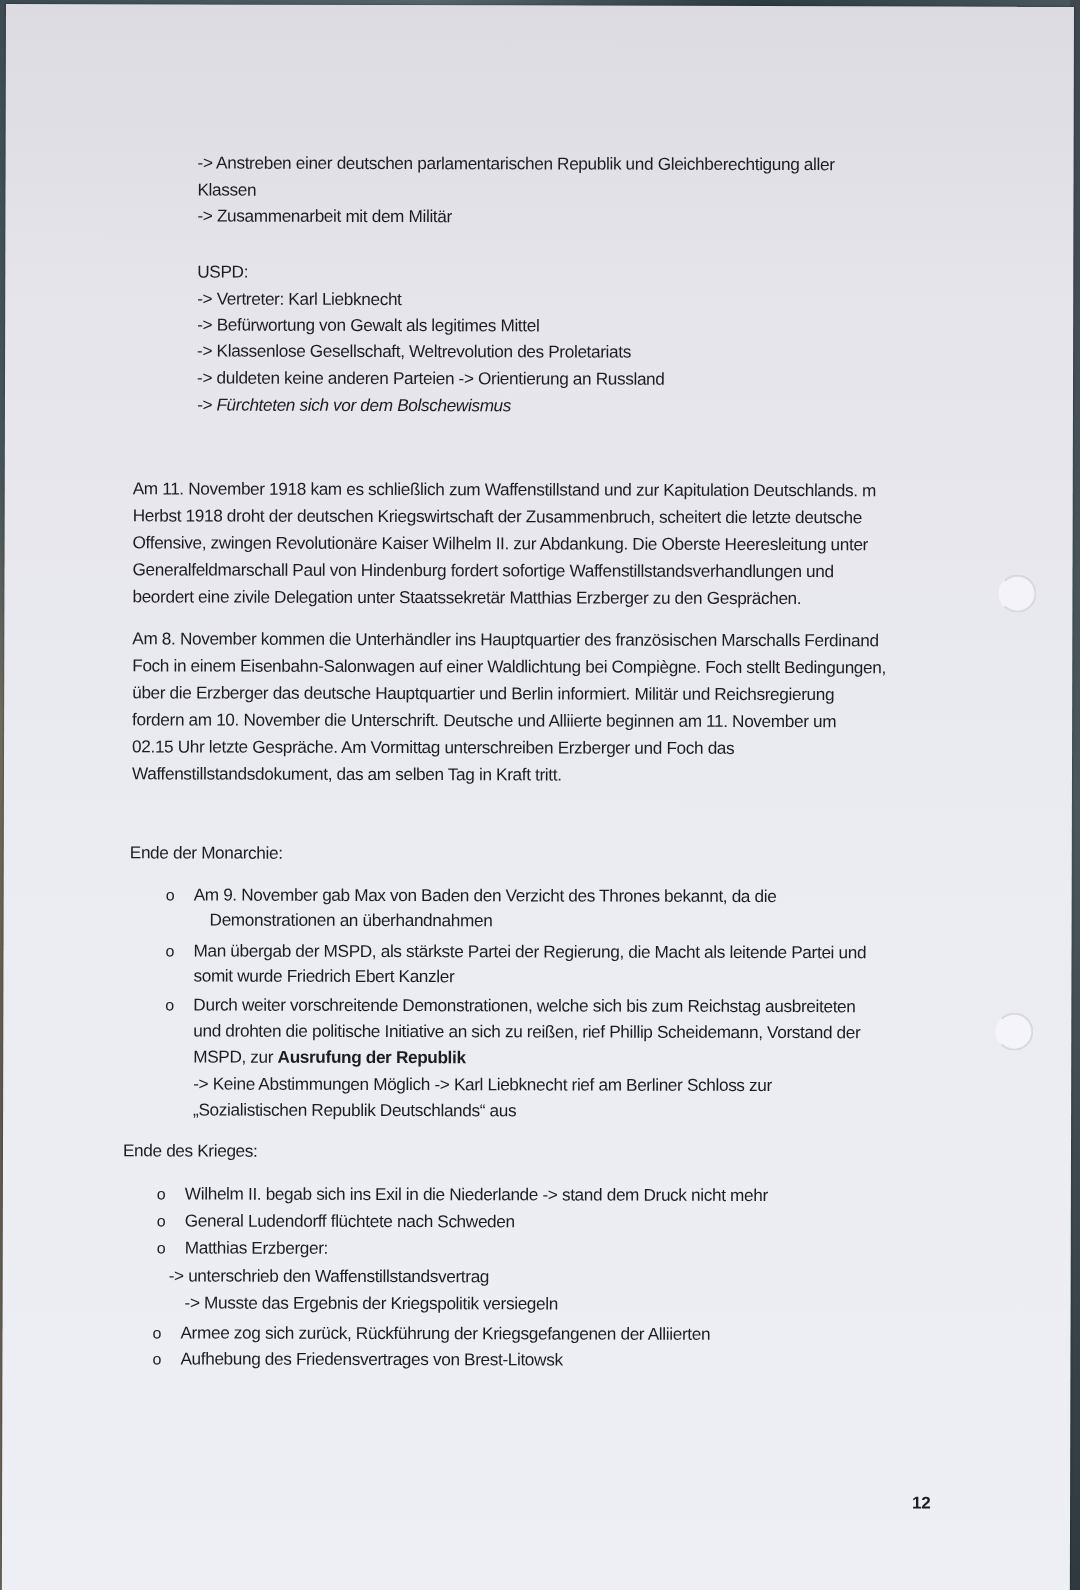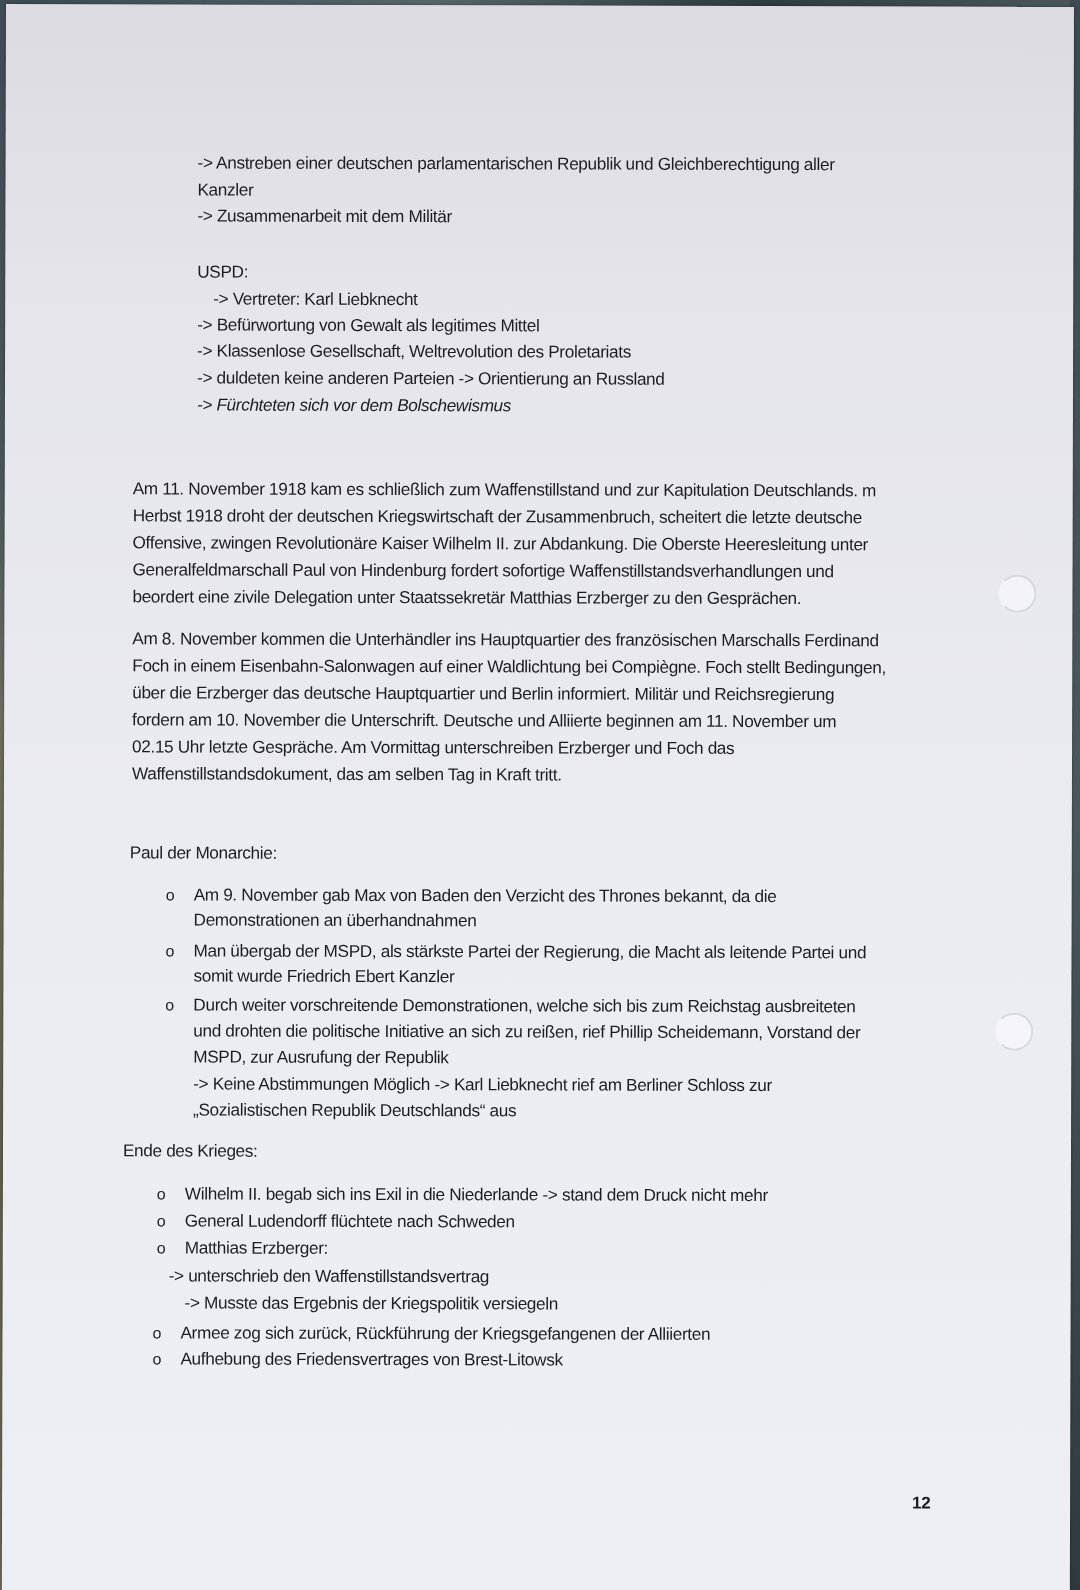--- a/index.html
+++ b/index.html
@@ -58,21 +58,21 @@
       height: 34px;
       border-radius: 50%;
       border: 2px solid #d8d8df;
       border-left-color: transparent;
       background: rgba(250,250,255,0.6);
     }
     .bullet {
       position: absolute;
       font-size: 16px;
     }
-    .bold { font-weight: normal; text-align: right; }
+    .bold { font-weight: bold; text-align: right; }
     .page-number {
       position: absolute;
       left: 910px;
       top: 1487px;
       font-weight: bold;
       font-size: 17px;
     }
   </style>
 </head>
 <body>
@@ -82,27 +82,27 @@
 <div class="backdrop-right"></div>
 
 <div class="page">
   <div class="hole" style="left:994px; top:568px;"></div>
   <div class="hole" style="left:992px; top:1006px;"></div>
 
   <div class="page-inner">
 
     <div>
       <div class="line" style="left:192px; top:148px;">-&gt; Anstreben einer deutschen parlamentarischen Republik und Gleichberechtigung aller</div>
-      <div class="line" style="left:192px; top:175px;">Kanzler</div>
+      <div class="line" style="left:192px; top:175px;">Klassen</div>
       <div class="line" style="left:192px; top:201px;text-align:center;">-&gt; Zusammenarbeit mit dem Militär</div>
     </div>
 
     <div>
       <div class="line" style="left:192px; top:257px;">USPD:</div>
-      <div class="line" style="left:208px; top:284px;">-&gt; Vertreter: Karl Liebknecht</div>
+      <div class="line" style="left:192px; top:284px;">-&gt; Vertreter: Karl Liebknecht</div>
       <div class="line" style="left:192px; top:310px;">-&gt; Befürwortung von Gewalt als legitimes Mittel</div>
       <div class="line" style="left:192px; top:336px;">-&gt; Klassenlose Gesellschaft, Weltrevolution des Proletariats</div>
       <div class="line" style="left:192px; top:363px;">-&gt; duldeten keine anderen Parteien -&gt; Orientierung an Russland</div>
       <div class="line" style="left:192px; top:390px;font-style:italic;">-&gt; Fürchteten sich vor dem Bolschewismus</div>
     </div>
 
     <div class="block-para">
       <div class="line" style="top:474px;">Am 11. November 1918 kam es schließlich zum Waffenstillstand und zur Kapitulation Deutschlands. m</div>
       <div class="line" style="top:501px;">Herbst 1918 droht der deutschen Kriegswirtschaft der Zusammenbruch, scheitert die letzte deutsche</div>
       <div class="line" style="top:528px;">Offensive, zwingen Revolutionäre Kaiser Wilhelm II. zur Abdankung. Die Oberste Heeresleitung unter</div>
@@ -113,26 +113,26 @@
     <div class="block-para">
       <div class="line" style="top:624px;">Am 8. November kommen die Unterhändler ins Hauptquartier des französischen Marschalls Ferdinand</div>
       <div class="line" style="top:651px;">Foch in einem Eisenbahn-Salonwagen auf einer Waldlichtung bei Compiègne. Foch stellt Bedingungen,</div>
       <div class="line" style="top:678px;">über die Erzberger das deutsche Hauptquartier und Berlin informiert. Militär und Reichsregierung</div>
       <div class="line" style="top:705px;">fordern am 10. November die Unterschrift. Deutsche und Alliierte beginnen am 11. November um</div>
       <div class="line" style="top:732px;">02.15 Uhr letzte Gespräche. Am Vormittag unterschreiben Erzberger und Foch das</div>
       <div class="line" style="top:759px;">Waffenstillstandsdokument, das am selben Tag in Kraft tritt.</div>
     </div>
 
     <div>
-      <div class="line" style="left:126px; top:838px;">Paul der Monarchie:</div>
+      <div class="line" style="left:126px; top:838px;">Ende der Monarchie:</div>
 
       <div>
         <span class="bullet" style="left:162px; top:882px;">o</span>
         <div class="line" style="left:190px; top:880px;">Am 9. November gab Max von Baden den Verzicht des Thrones bekannt, da die</div>
-        <div class="line" style="left:190px; top:905px;">Demonstrationen an überhandnahmen</div>
+        <div class="line" style="left:206px; top:905px;">Demonstrationen an überhandnahmen</div>
       </div>
 
       <div>
         <span class="bullet" style="left:162px; top:938px;">o</span>
         <div class="line" style="left:190px; top:936px;">Man übergab der MSPD, als stärkste Partei der Regierung, die Macht als leitende Partei und</div>
         <div class="line" style="left:190px; top:961px;">somit wurde Friedrich Ebert Kanzler</div>
       </div>
 
       <div>
         <span class="bullet" style="left:162px; top:992px;">o</span>

